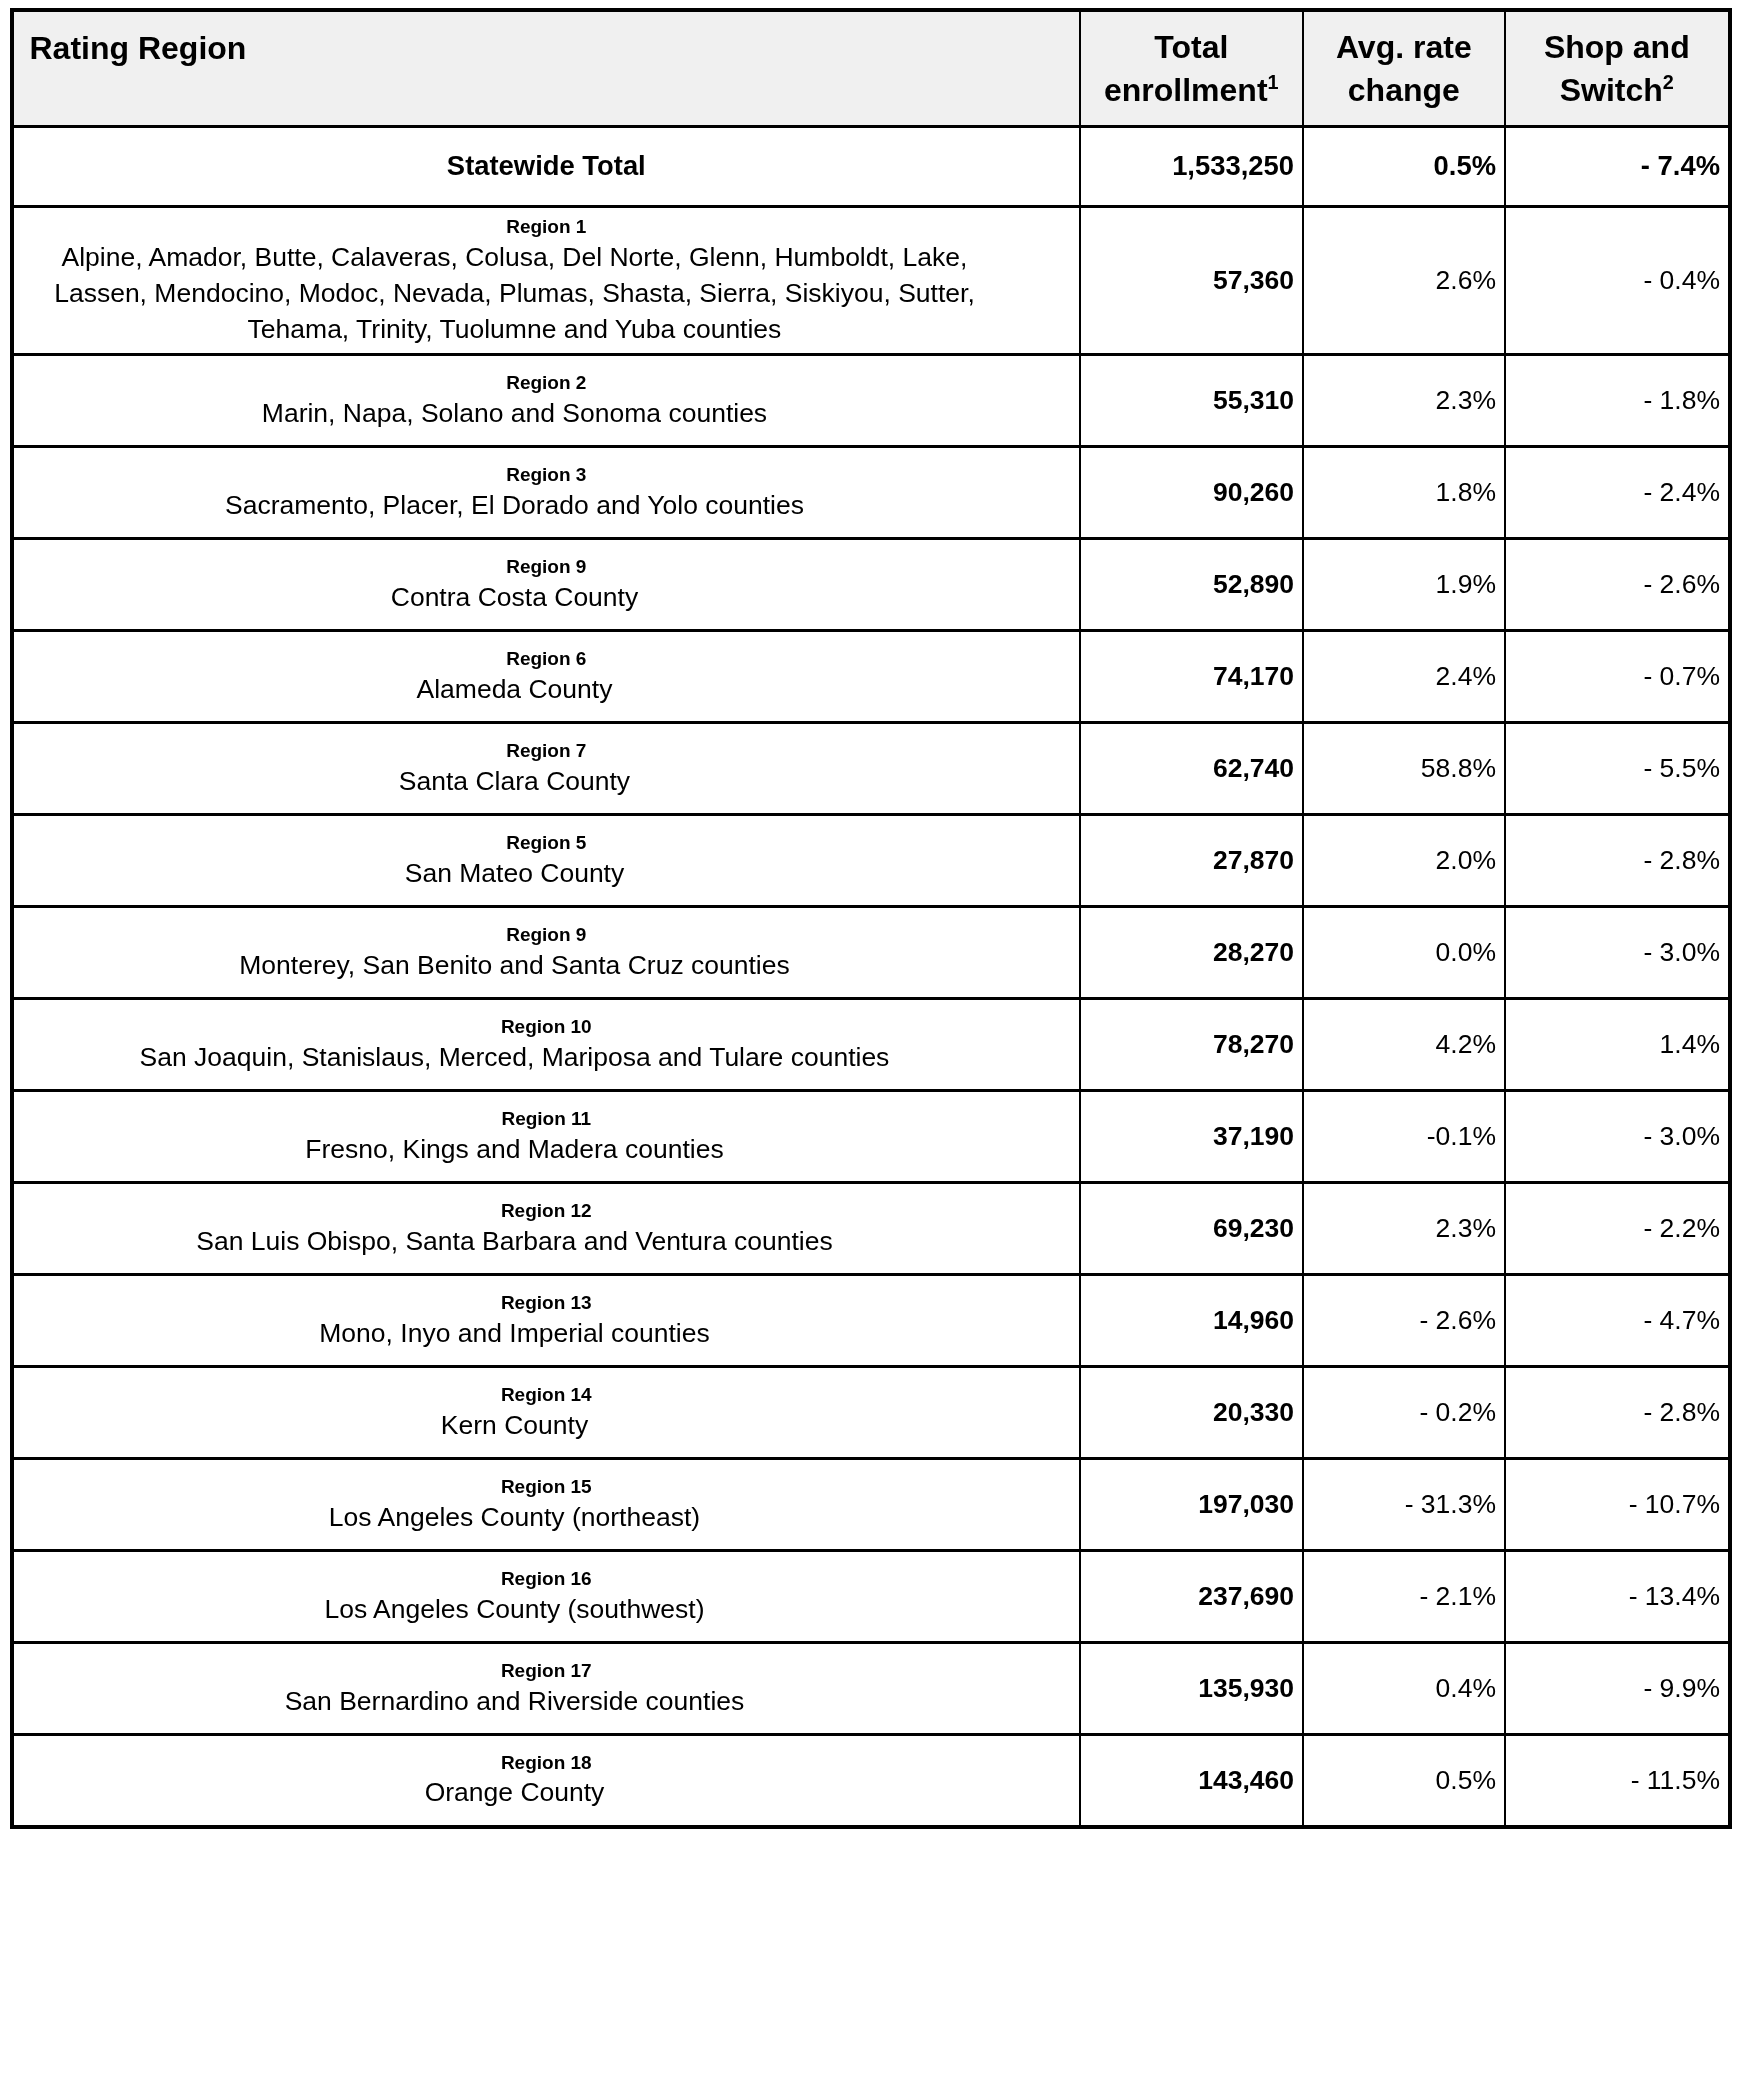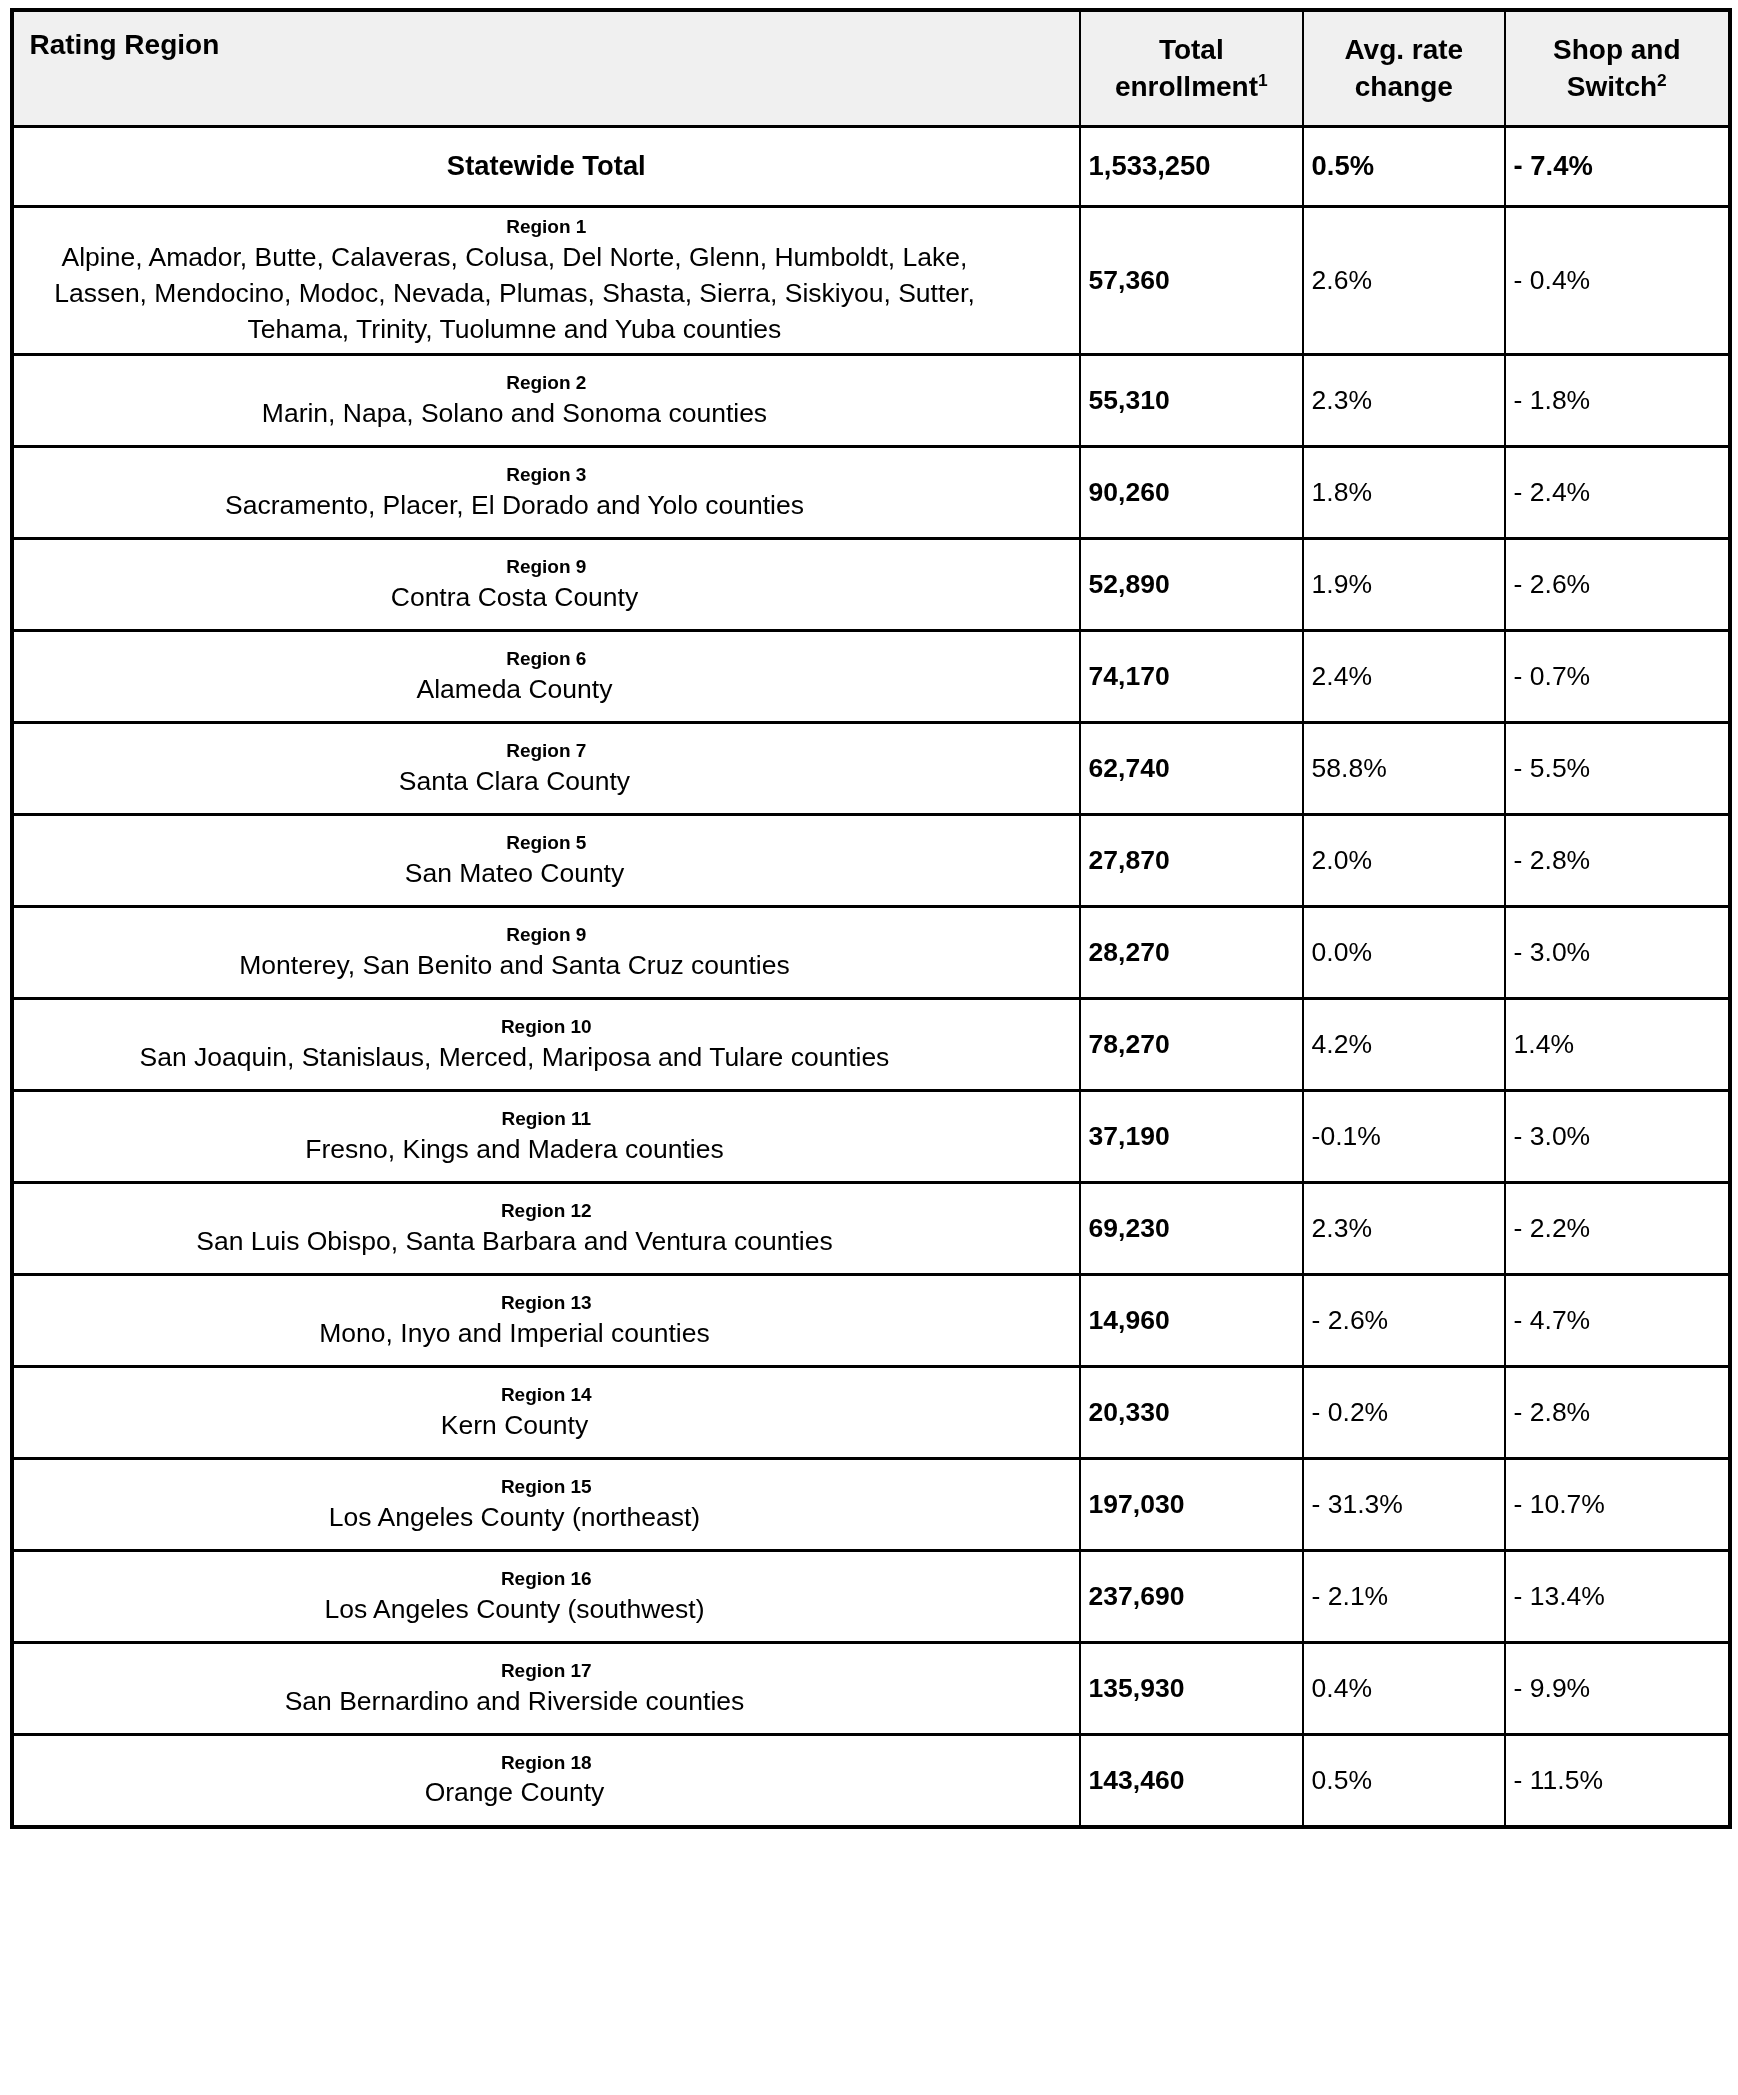--- a/index.html
+++ b/index.html
@@ -33,21 +33,21 @@
   table.rating-table {
     border-width: 4.9px;
   }
   table.rating-table th, 
   table.rating-table td {
     border-top-width: 3.9px;
     border-bottom-width: 3.9px;
   }
   th {
     background: #f0f0f0;
-    font-size: 28px;
+    font-size: 32px;
     font-weight: 700;
     line-height: 1.32;
     vertical-align: middle;
     text-align: center;
     height: 98px;
     padding: 5.9px 7.8px;
   }
   th.region-head {
     text-align: left;
     vertical-align: top;
@@ -71,21 +71,21 @@
   }
   .region-name {
     font-weight: 700;
     font-size: 19px;
   }
   .region-counties {
     font-weight: 400;
     max-width: 970px;
   }
   td.num {
-    text-align: left;
+    text-align: right;
     white-space: nowrap;
   }
   td.enroll {
     font-weight: 700;
   }
   tr.statewide-row {
     height: 80px;
   }
   tr.statewide-row td {
     font-weight: 700;

